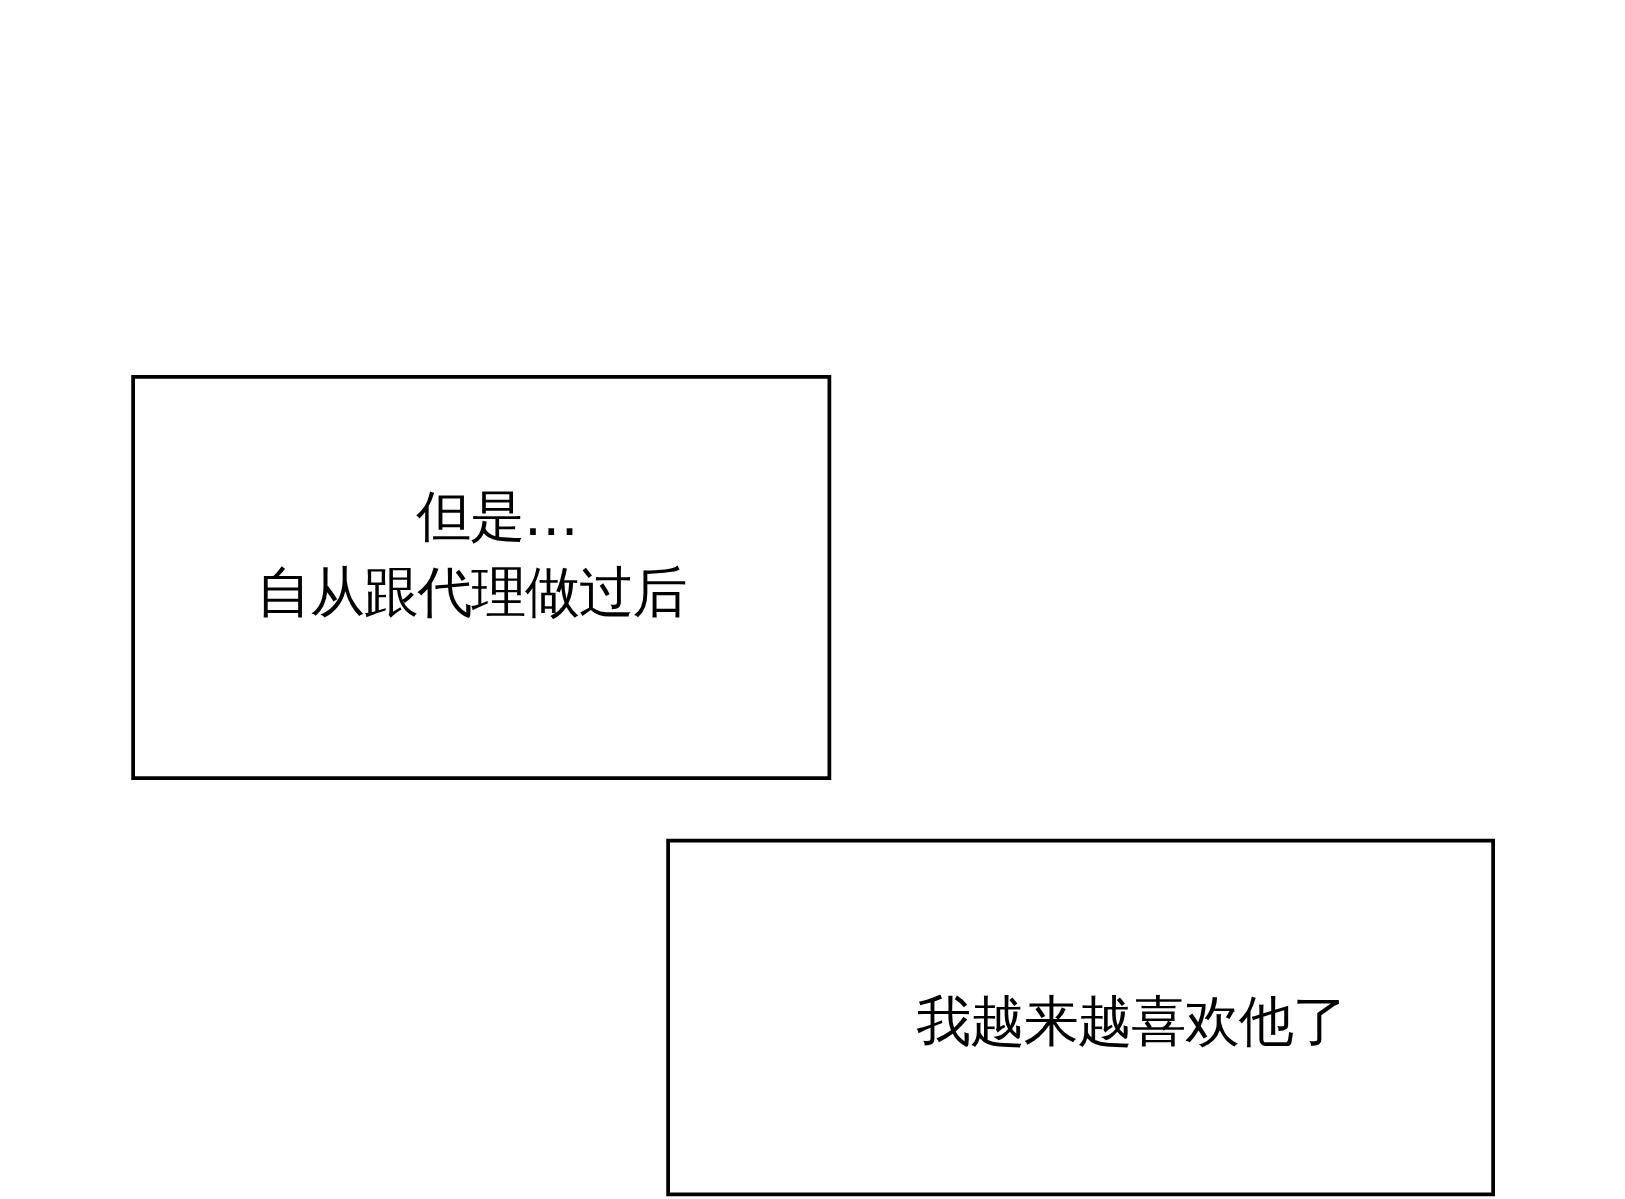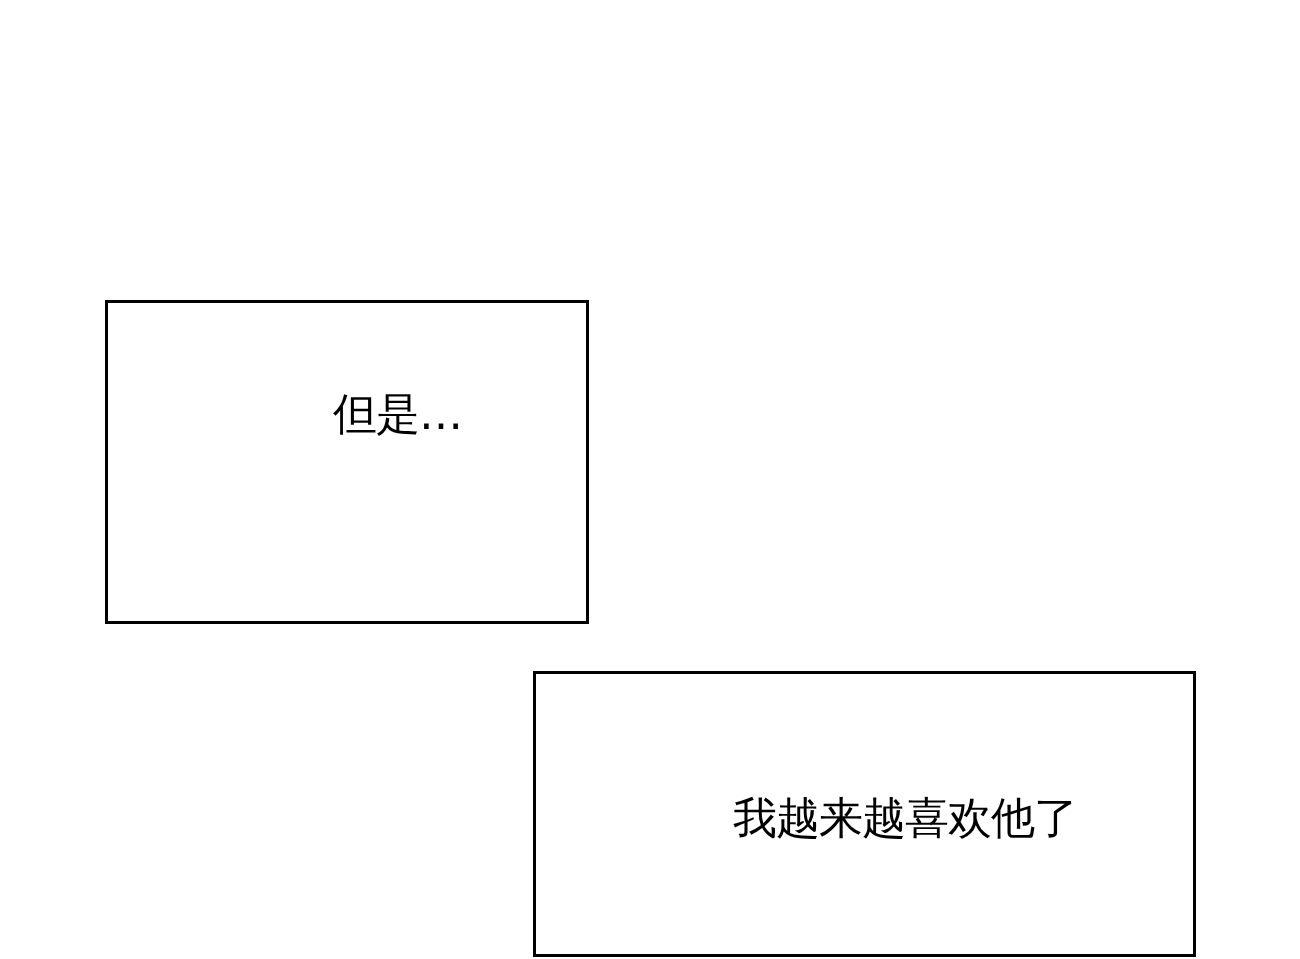--- a/index.html
+++ b/index.html
@@ -17,21 +17,21 @@
     }
     .caption-box {
       position: absolute;
       box-sizing: border-box;
       border: 3px solid #000000;
       background: #ffffff;
     }
     #box1 {
       left: 105px;
       top: 300px;
-      width: 484px;
+      width: 560px;
       height: 324px;
     }
     #box2 {
       left: 533px;
       top: 671px;
       width: 663px;
       height: 286px;
     }
     .caption-line {
       position: absolute;
@@ -52,17 +52,18 @@
       left: 153px;
       top: 118px;
       margin-left: 44px;
     }
   </style>
 </head>
 <body>
 
 <div class="caption-box" id="box1">
   <div class="caption-line" id="box1-line1">但是…</div>
+  <div class="caption-line" id="box1-line2">自从跟代理做过后</div>
 </div>
 
 <div class="caption-box" id="box2">
   <div class="caption-line" id="box2-line1">我越来越喜欢他了</div>
 </div>
 
 </body></html>

